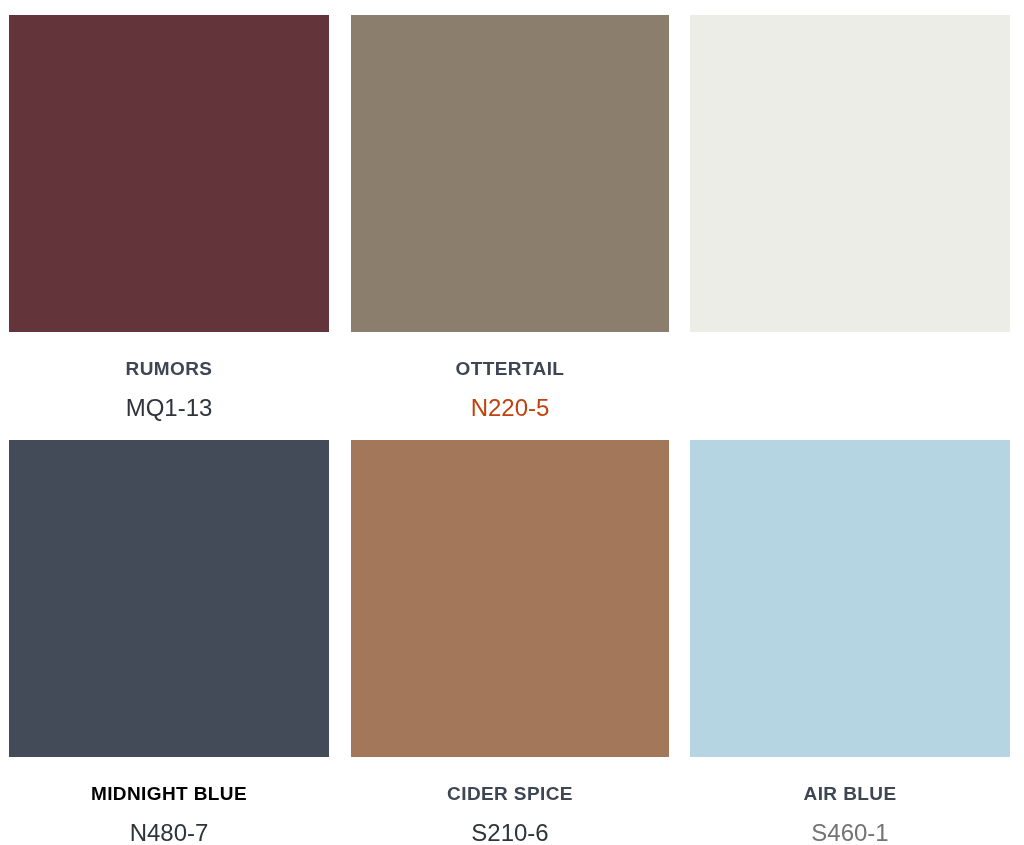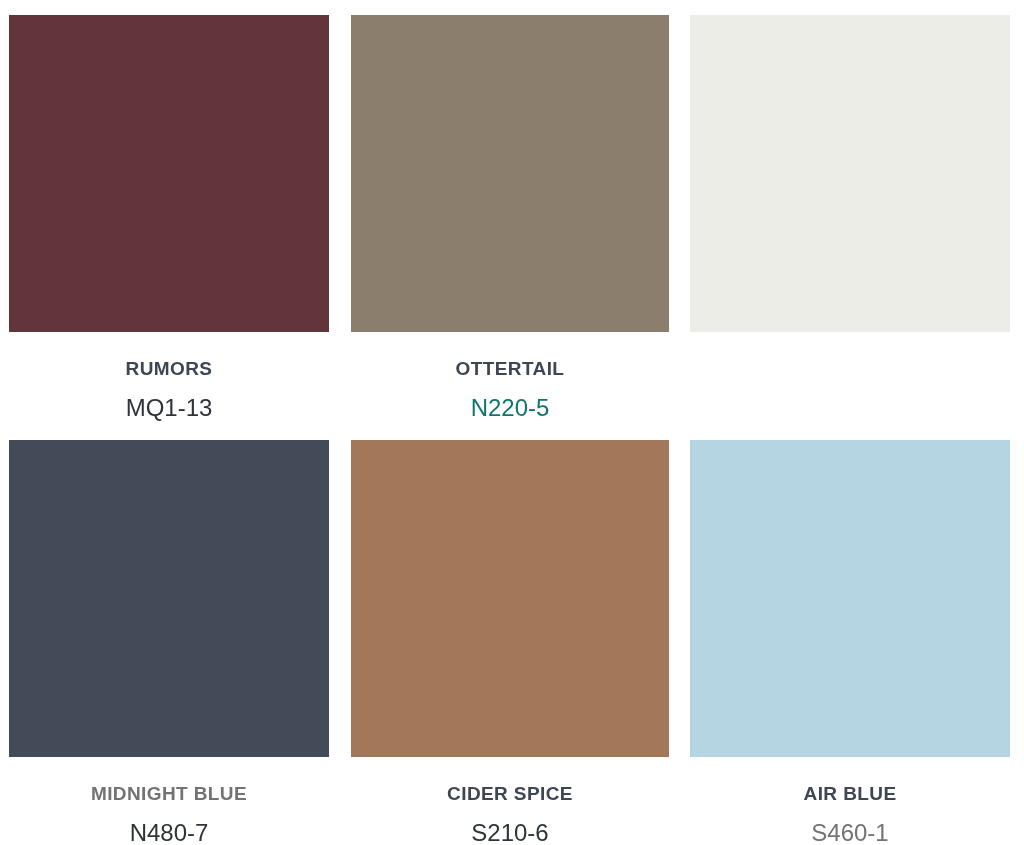--- a/index.html
+++ b/index.html
@@ -102,36 +102,36 @@
       <div class="caption">
         <div class="color-name" style="color: rgb(62, 70, 84);">RUMORS</div>
         <div class="color-code" style="color: rgb(47, 51, 58);">MQ1-13</div>
       </div>
     </div>
 
     <div class="swatch-cell cell-2">
       <div class="chip" style="background-color: rgb(139, 126, 109);"></div>
       <div class="caption">
         <div class="color-name" style="color: rgb(62, 70, 84);">OTTERTAIL</div>
-        <div class="color-code" style="color: #0f766e;">N220-5</div>
+        <div class="color-code" style="color: #c2410c;">N220-5</div>
       </div>
     </div>
 
     <div class="swatch-cell cell-3">
       <div class="chip" style="background-color: rgb(236, 237, 230);"></div>
     </div>
 
   </div>
 
   <div class="palette-row row-bottom">
 
     <div class="swatch-cell cell-1">
       <div class="chip" style="background-color: rgb(66, 75, 87);"></div>
       <div class="caption">
-        <div class="color-name" style="color: #737373;">MIDNIGHT BLUE</div>
+        <div class="color-name" style="color: #000000;">MIDNIGHT BLUE</div>
         <div class="color-code" style="color: rgb(47, 51, 58);">N480-7</div>
       </div>
     </div>
 
     <div class="swatch-cell cell-2">
       <div class="chip" style="background-color: rgb(163, 119, 90);"></div>
       <div class="caption">
         <div class="color-name" style="color: rgb(62, 70, 84);">CIDER SPICE</div>
         <div class="color-code" style="color: rgb(47, 51, 58);">S210-6</div>
       </div>

